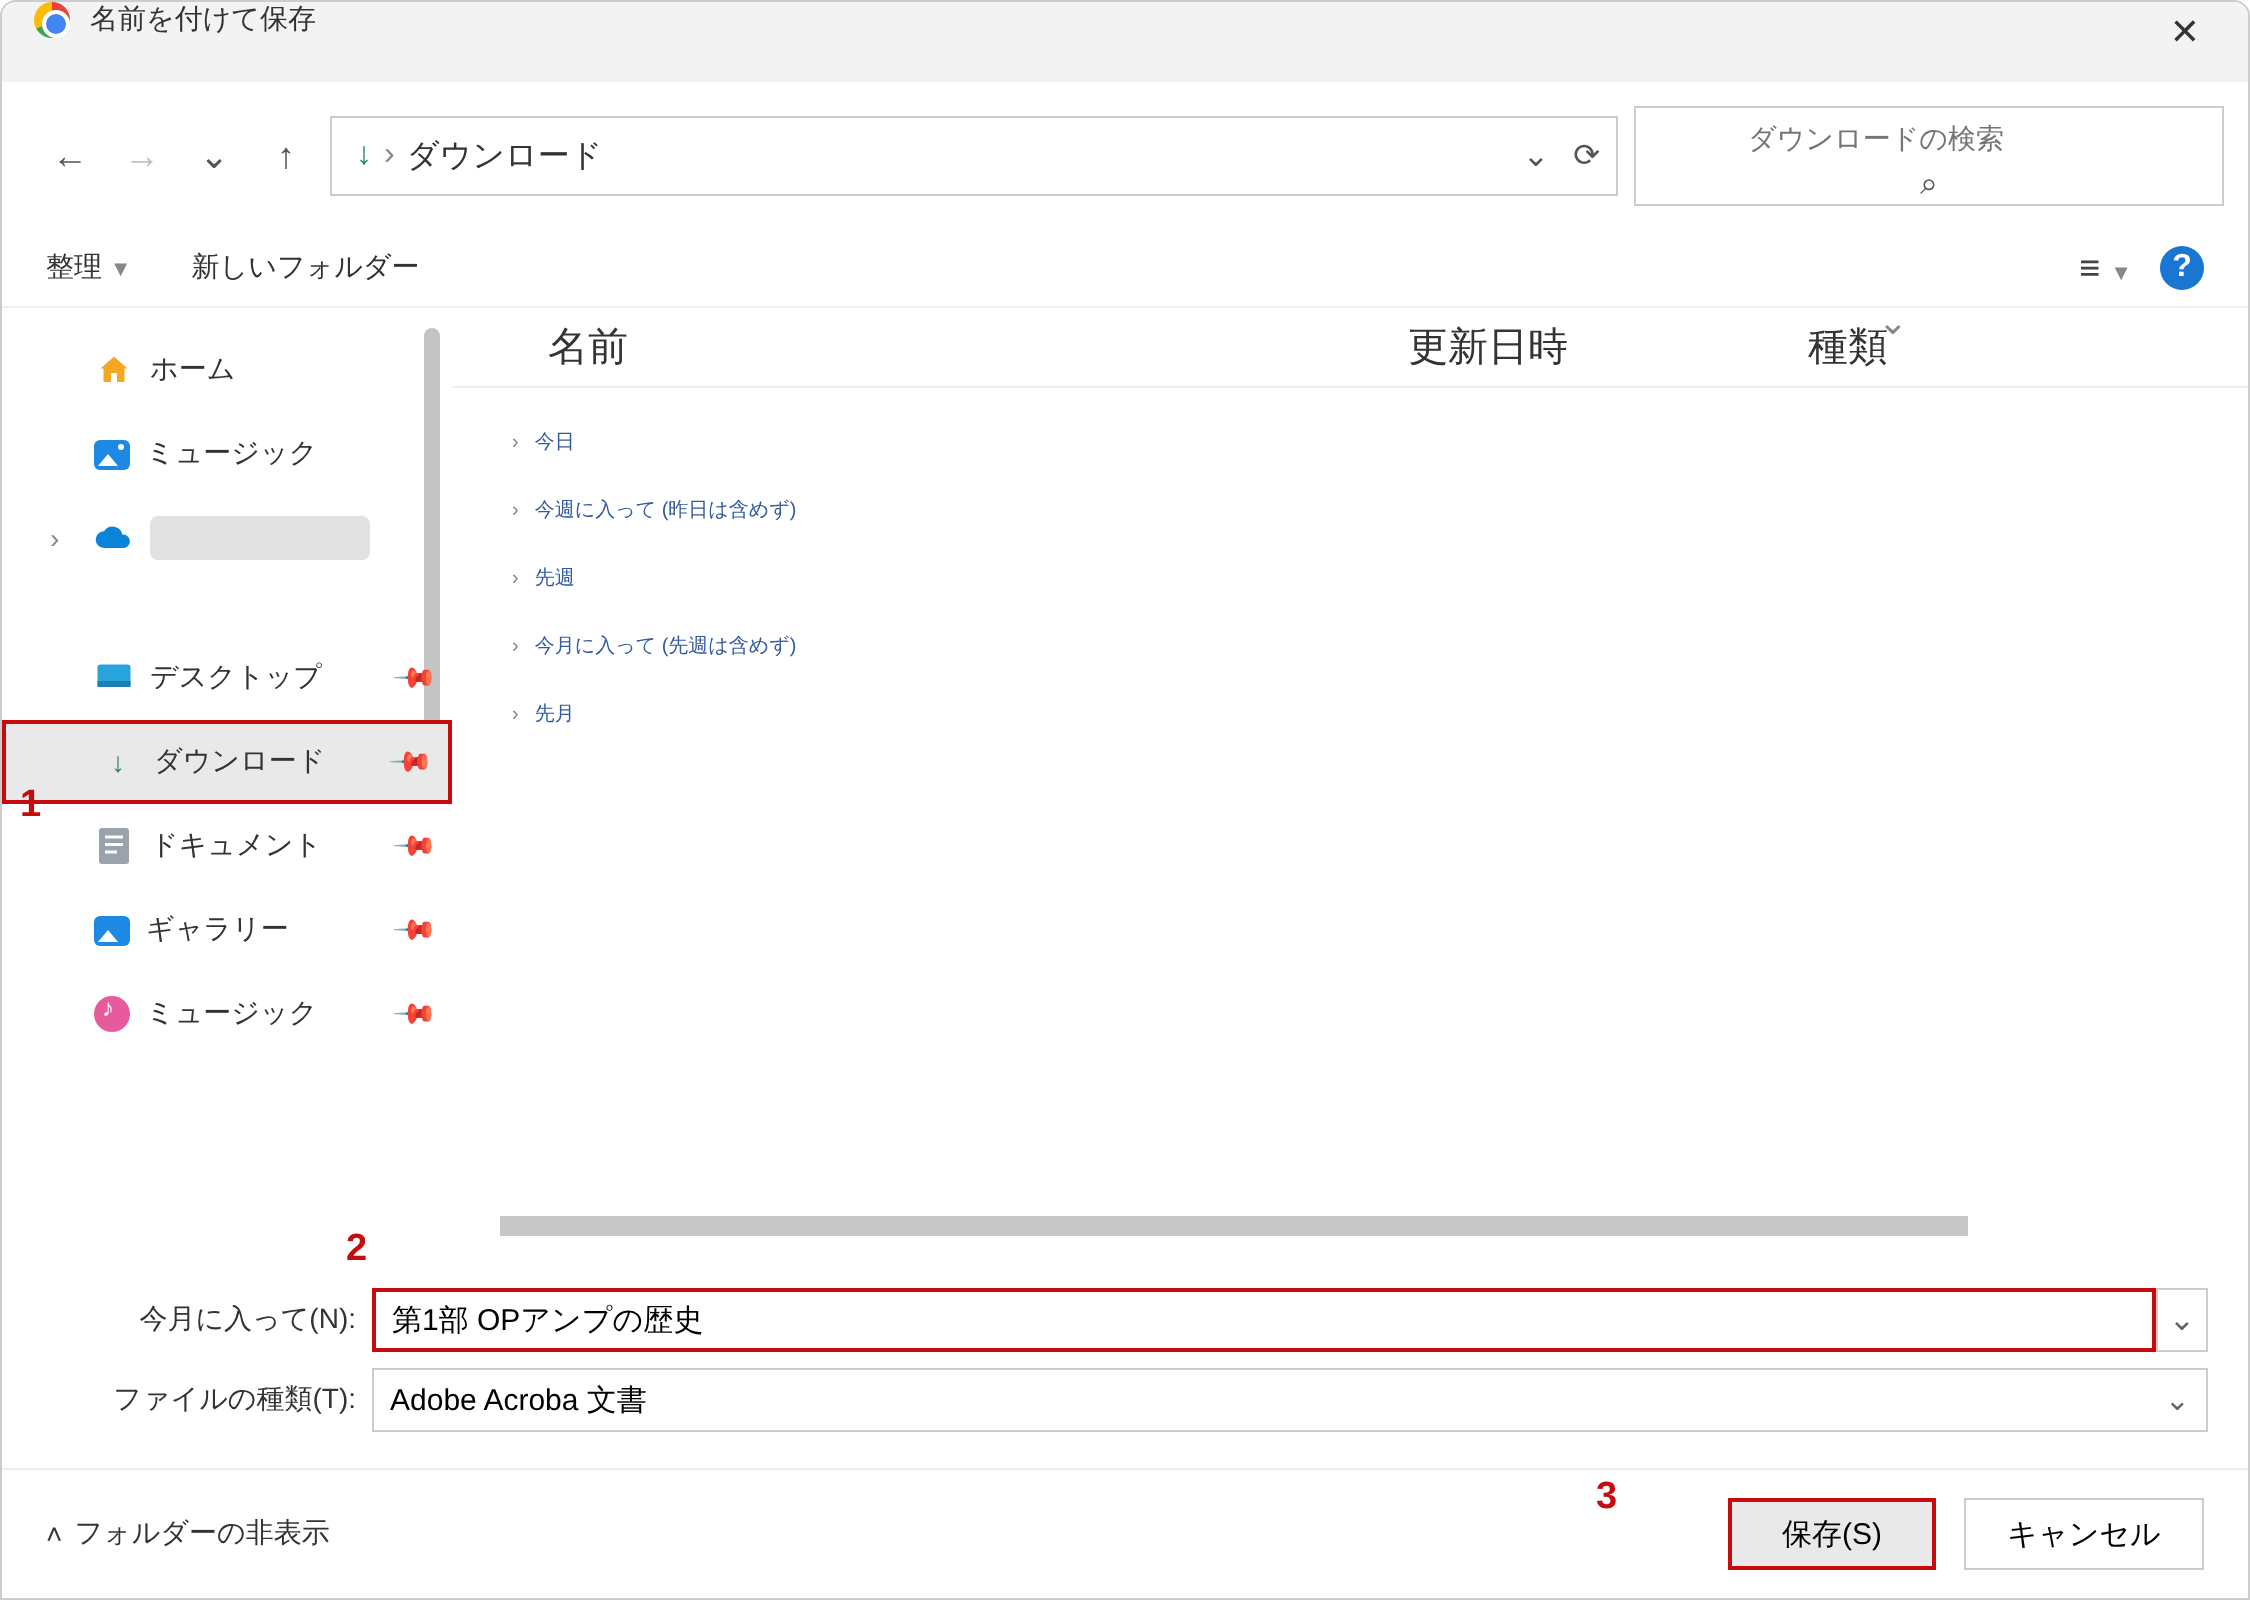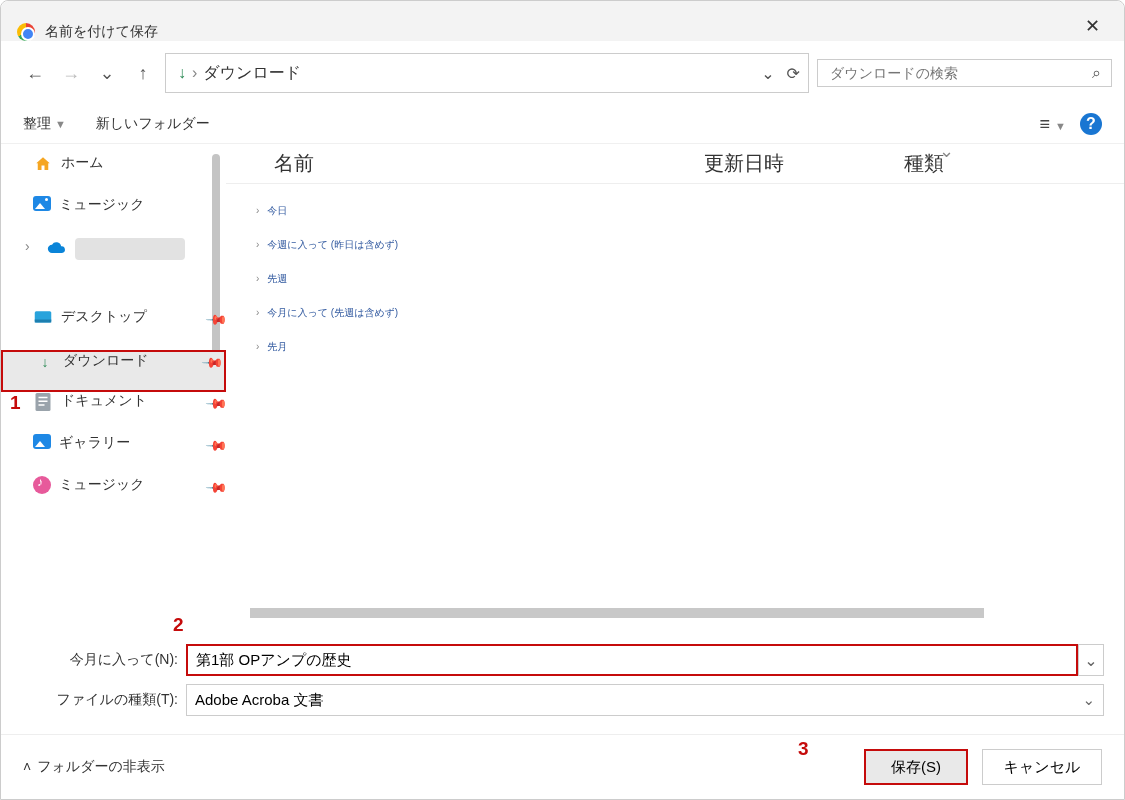--- a/index.html
+++ b/index.html
@@ -1,39 +1,39 @@
 <!DOCTYPE html>
 <html><head>
 <meta charset="utf-8">
 <style>
   * { box-sizing: border-box; font-family: "Meiryo", "Yu Gothic", "Segoe UI", sans-serif; }
   body { margin: 0; background: #fff; width: 1125px; height: 800px; position: relative; overflow: hidden; }
   .dialog { width: 1125px; height: 800px; border: 1px solid #ccc; border-radius: 8px 8px 0 0; display: flex; flex-direction: column; background: #fff; }
-  .titlebar { display: flex; align-items: flex-end; height: 40px; padding: 0 16px; background: #f3f3f3; border-radius: 8px 8px 0 0; }
+  .titlebar { display: flex; align-items: flex-start; height: 40px; padding: 0 16px; background: #f3f3f3; border-radius: 8px 8px 0 0; }
   .chrome-icon { width: 18px; height: 18px; border-radius: 50%; background: conic-gradient(#ea4335 0 120deg,#34a853 0 240deg,#fbbc05 0 360deg); position: relative; margin-right: 10px; }
   .chrome-icon::after { content:""; position:absolute; top:4px; left:4px; width:10px; height:10px; background:#4285f4; border:2px solid #fff; border-radius:50%; }
   .titlebar-title { font-size: 14px; color: #333; flex: 1; }
   .close-btn { font-size: 18px; color: #333; cursor: pointer; padding: 4px 8px; }
   .navbar { display: flex; align-items: center; gap: 8px; padding: 12px 12px 12px 20px; background: #fff; }
   .nav-arrow { width: 28px; height: 28px; display: flex; align-items: center; justify-content: center; font-size: 18px; color: #555; }
   .addr-box { flex: 1; display: flex; align-items: center; border: 1px solid #ccc; height: 40px; padding: 0 8px; }
   .addr-dl { color: #2e8b57; margin: 0 6px 0 4px; }
   .addr-sep { color: #888; margin-right: 6px; }
   .addr-text { color: #333; }
   .addr-right { margin-left: auto; display: flex; gap: 12px; color: #555; }
-  .search-box { width: 295px; border: 1px solid #ccc; height: 28px; display: flex; align-items: center; padding: 0 10px; }
+  .search-box { width: 295px; border: 1px solid #ccc; height: 50px; display: flex; align-items: center; padding: 0 10px; flex-direction: column; }
   .search-box input { border: none; outline: none; flex: 1; font-size: 14px; color: #333; }
   .search-ico { color: #555; }
   .toolbar { display: flex; align-items: center; padding: 8px 22px; gap: 30px; border-bottom: 1px solid #f0f0f0; background:#fff; }
   .toolbar .btn { color: #333; font-size: 14px; }
   .toolbar-right { margin-left: auto; display: flex; align-items: center; gap: 14px; }
   .content { flex: 1; display: flex; overflow: hidden; }
   .sidebar { width: 225px; padding-top: 10px; font-size: 14px; color: #333; position: relative; }
   .sb-sc { position:absolute; right:6px; top:10px; width:8px; height:210px; background:#c4c4c4; border-radius:4px; }
-  .sb-item { display: flex; gap: 8px; height: 42px; padding: 0 10px 0 32px; position:relative; }
+  .sb-item { display: flex; align-items: center; gap: 8px; height: 42px; padding: 0 10px 0 46px; position:relative; }
   .sb-item.lvl0 { padding-left: 46px; }
   .sb-item.lvl0.haschev { padding-left: 24px; }
   .sb-item.selected { background: #e9e9e9; border: 2px solid #c50b0b; }
   .pin { margin-left: auto; color: #bbb; font-size: 14px; rotate: 45deg; }
   .ic { width: 20px; height: 20px; display: inline-flex; align-items:center; justify-content:center; }
   .ic-house { color:#f5a623; }
   .ic-img { color:#1e88e5; background:#1e88e5; border-radius:3px; position:relative; width:18px; height:15px;}
   .ic-img::after { content:""; position:absolute; bottom:2px; left:2px; width:0; height:0; border-left:5px solid transparent; border-right:5px solid transparent; border-bottom:6px solid #fff; }
   .ic-img::before { content:""; position:absolute; top:2px; right:3px; width:3px; height:3px; background:#fff; border-radius:50%; }
   .ic-cloud { color:#0a84d8; }

